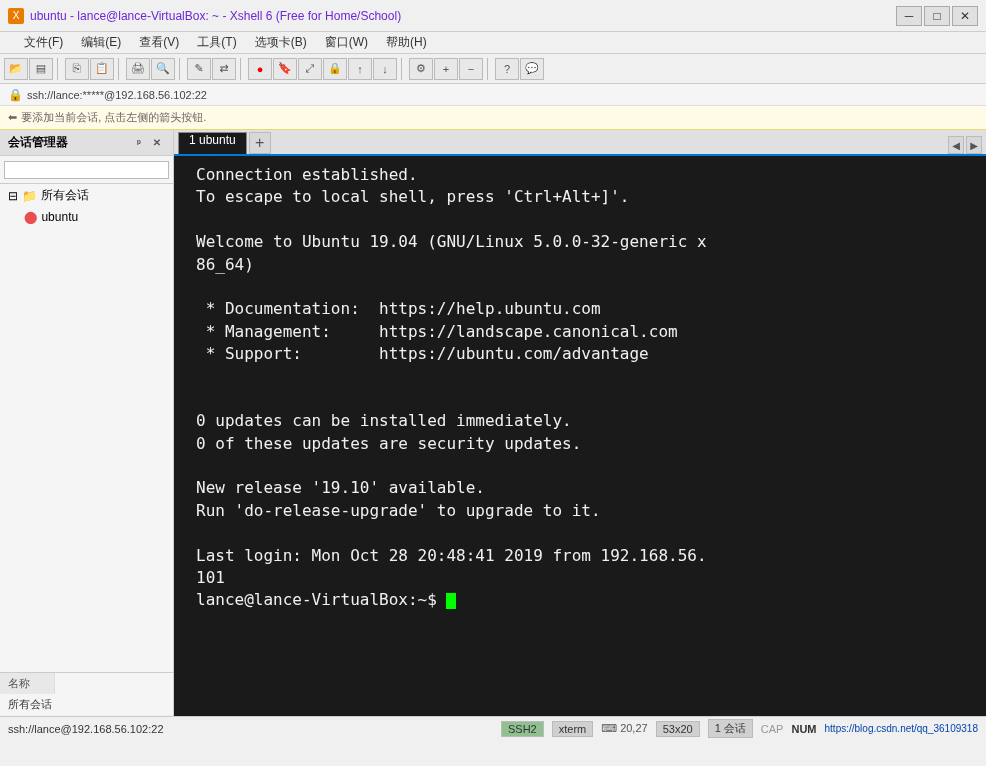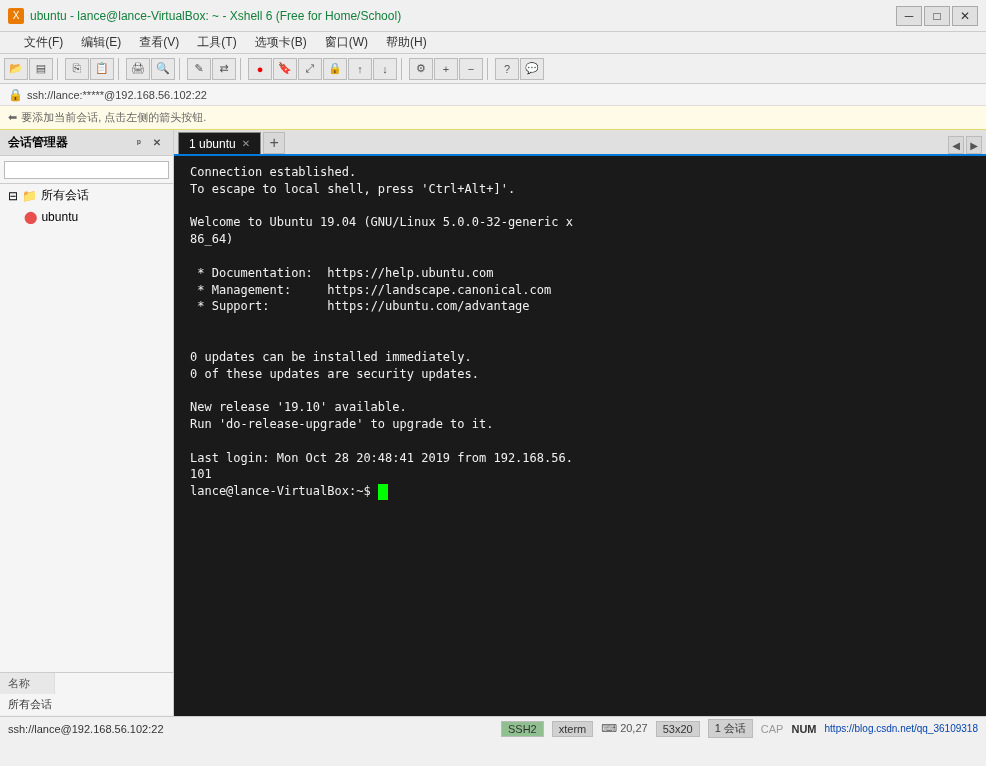--- a/index.html
+++ b/index.html
@@ -22,21 +22,21 @@
     }
     .title-bar-icon {
       width: 16px; height: 16px;
       background: #e87b00;
       border-radius: 2px;
       display: flex; align-items: center; justify-content: center;
       color: white; font-size: 10px;
     }
     .title-bar-text {
       font-size: 12px;
-      color: #15803d;
+      color: #6d28d9;
     }
     .title-bar-controls {
       display: flex;
       gap: 2px;
     }
     .title-btn {
       width: 26px; height: 20px;
       background: #e0e0e0;
       border: 1px solid #aaa;
       display: flex; align-items: center; justify-content: center;
@@ -217,20 +217,21 @@
       padding: 0 10px;
       display: flex;
       align-items: center;
       gap: 6px;
       font-size: 12px;
       cursor: pointer;
       border: 1px solid #bbb;
       border-bottom: none;
       background: #c8d8e8;
       color: #333;
+      flex-direction: column;
     }
     .tab.active {
       background: #1a1a1a;
       color: white;
       border-color: #888;
     }
     .tab-add {
       width: 22px; height: 22px;
       display: flex; align-items: center; justify-content: center;
       font-size: 16px; cursor: pointer; color: #555;
@@ -248,22 +249,22 @@
       border: 1px solid #bbb;
       background: #d8d8d8;
     }
 
     
     .terminal {
       flex: 1;
       background: #1a1a1a;
       color: #f0f0f0;
       font-family: 'Courier New', monospace;
-      font-size: 12px;
-      padding: 8px 16px;
+      font-size: 16px;
+      padding: 8px 22px;
       overflow-y: auto;
       line-height: 1.4;
       position: relative;
     }
     .terminal pre {
       white-space: pre-wrap;
       word-break: break-all;
     }
     .cursor {
       display: inline-block;

